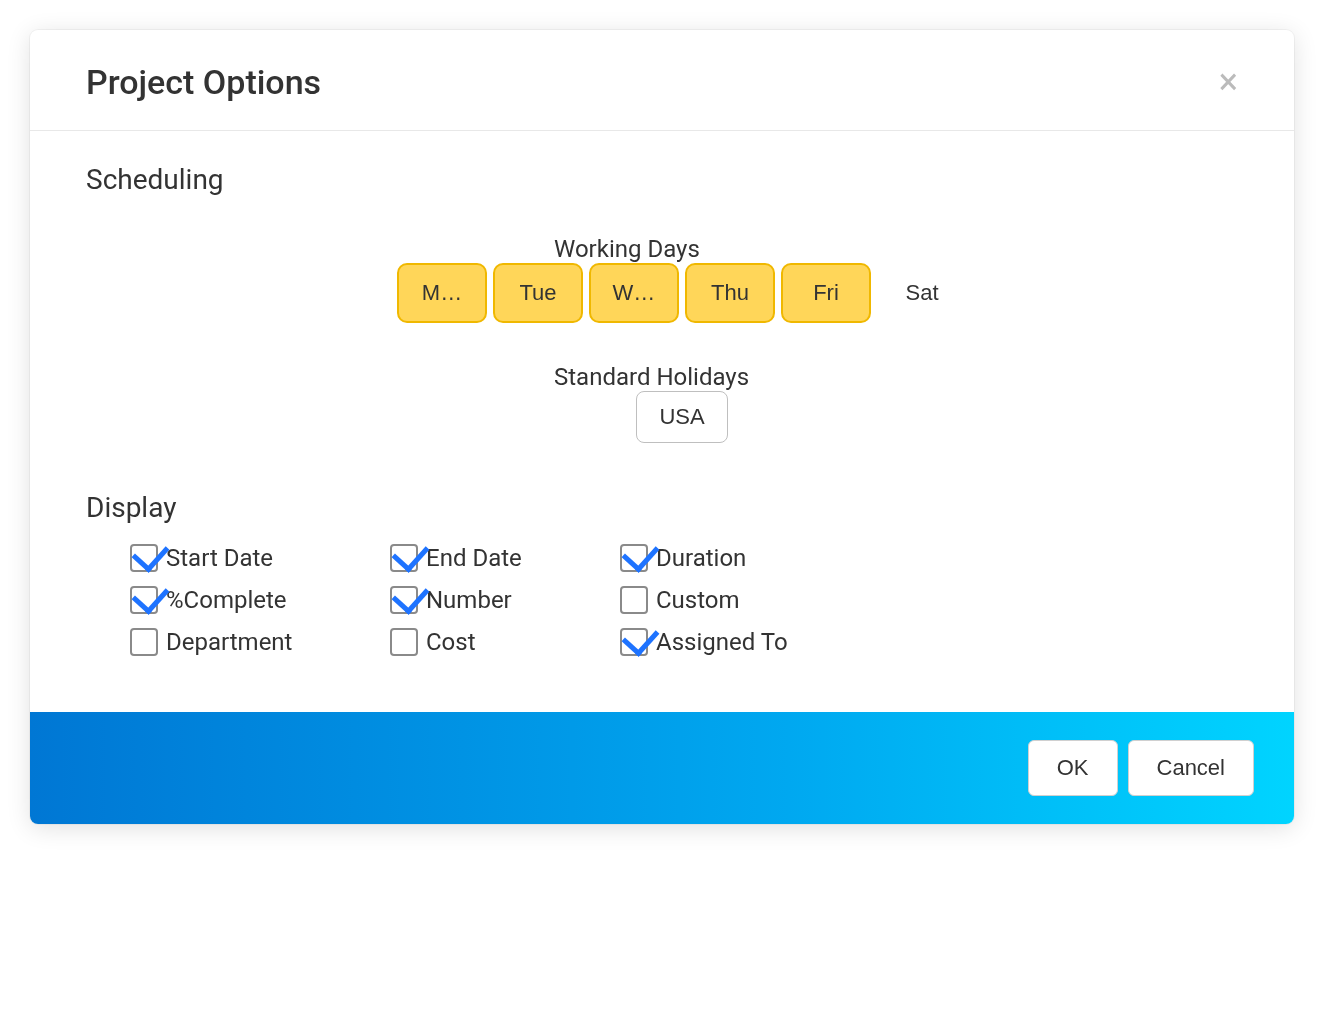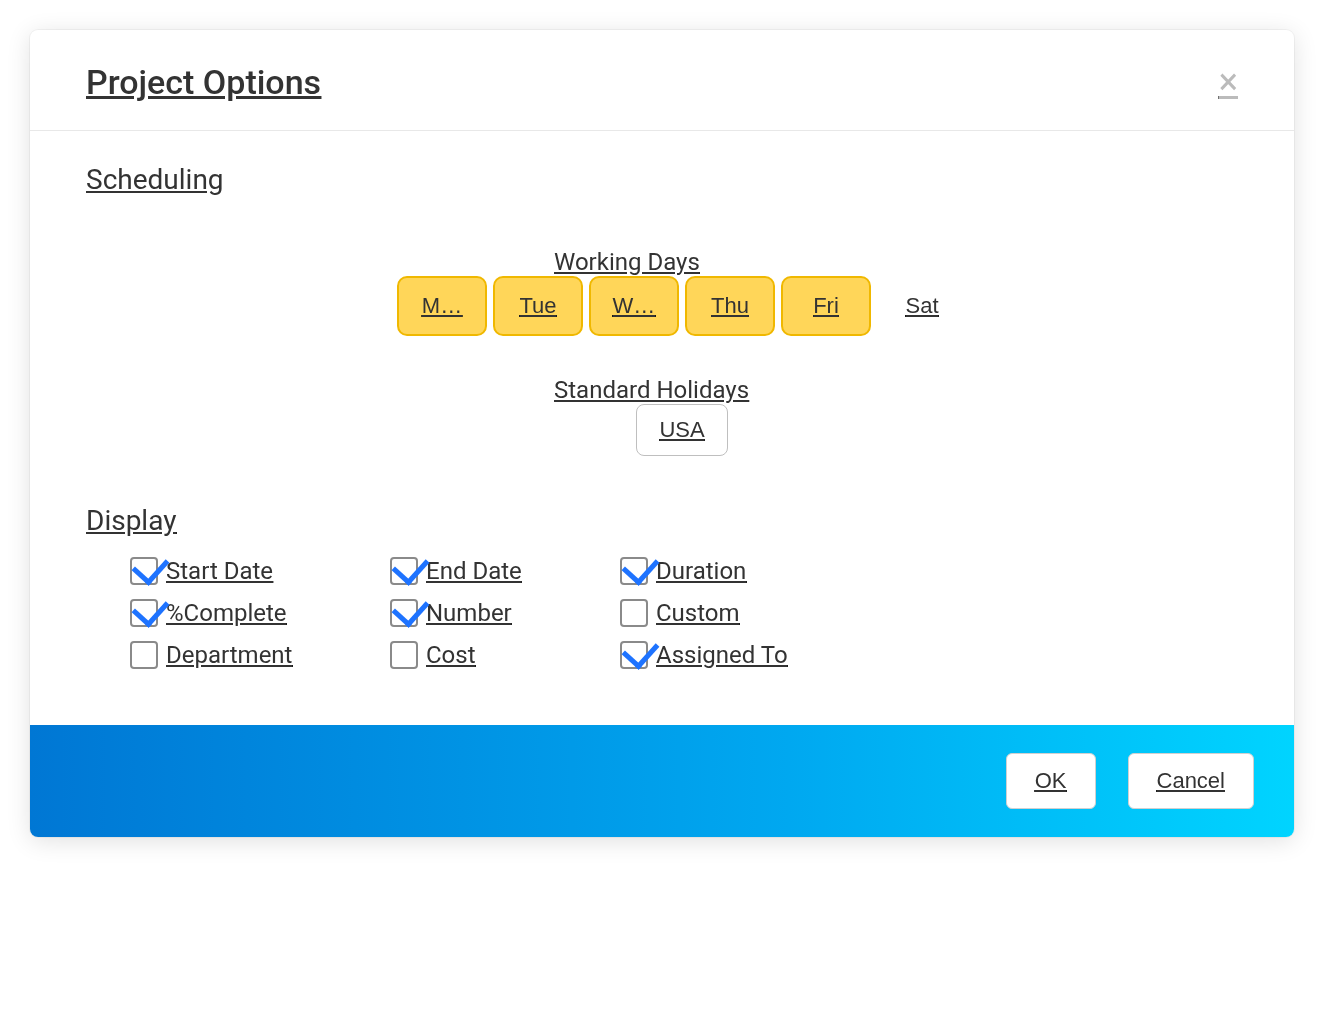--- a/index.html
+++ b/index.html
@@ -1,19 +1,18 @@
 <!DOCTYPE html>
 <html><head>
   <meta charset="utf-8">
   <style>
     * {
       margin: 0;
       padding: 0;
       box-sizing: border-box;
-      text-decoration: underline;
     }
     body {
       font-family: -apple-system, BlinkMacSystemFont, "Segoe UI", Roboto, Helvetica, Arial, sans-serif;
       background: #fff;
       padding: 30px;
       width: 1324px;
       height: 1014px;
     }
     .dialog {
       background: #fff;
@@ -41,21 +40,21 @@
       line-height: 1;
       user-select: none;
     }
     .dialog-body {
       padding: 32px 56px 56px 56px;
     }
     .section-heading {
       font-size: 28px;
       font-weight: 400;
       color: #333;
-      margin-bottom: 52px;
+      margin-bottom: 39px;
     }
     .section-heading.display {
       margin-top: 48px;
       margin-bottom: 20px;
     }
     .field-row {
       display: flex;
       align-items: center;
       margin-bottom: 40px;
       padding-left: 40px;
@@ -136,21 +135,21 @@
     }
     .checkbox-label {
       font-size: 24px;
       color: #333;
     }
     .dialog-footer {
       background: linear-gradient(90deg, #0077d4 0%, #00a8f0 60%, #00d4ff 100%);
       padding: 28px 40px;
       display: flex;
       justify-content: flex-end;
-      gap: 32px;
+      gap: 10px;
     }
     .footer-btn {
       background: #fff;
       border: 1px solid #d0d0d0;
       border-radius: 6px;
       padding: 14px 28px;
       font-size: 22px;
       color: #333;
       cursor: pointer;
     }

